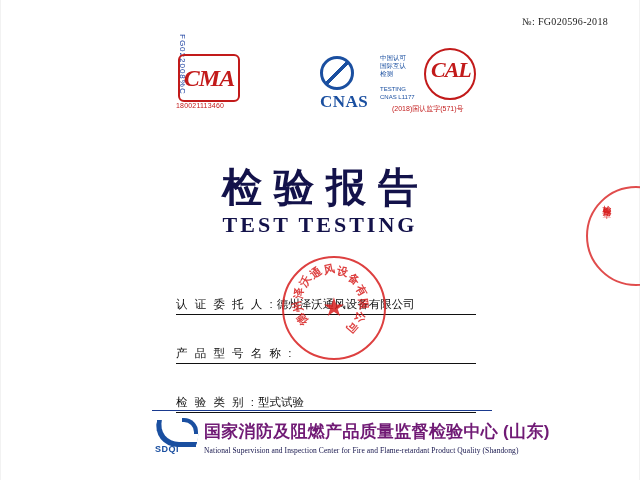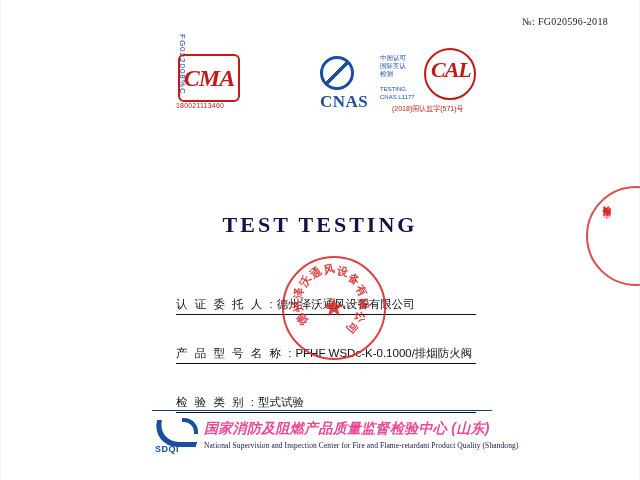--- a/index.html
+++ b/index.html
@@ -374,27 +374,26 @@
     font-weight: bold;
     color: #1a4fa0;
     letter-spacing: 0.5px;
     font-family: "Liberation Sans", sans-serif;
   }
   .footer-texts {
     margin-left: 6px;
     padding-top: 2px;
   }
   .footer-cn {
-    font-size: 14px;
-    font-weight: bold;
-    color: #ec4899;
+    font-size: 17px;
+    font-weight: bold;
+    color: #701a75;
     letter-spacing: 0.3px;
     white-space: nowrap;
     font-family: "Liberation Sans", sans-serif;
-    font-style: italic;
   }
   .footer-en {
     margin-top: 3px;
     font-size: 7.5px;
     color: #13124a;
     letter-spacing: 0.1px;
     white-space: nowrap;
     font-family: "Liberation Serif", serif;
   }
   
@@ -437,30 +436,30 @@
     </div>
 
     <div class="cal">
       <div class="cal-ring"></div>
       <div class="cal-inner">CAL</div>
       <div class="cal-note">(2018)国认监字(571)号</div>
     </div>
 
   </div>
 
+  <div class="title-cn">检验报告</div>
   <div class="title-en">TEST TESTING</div>
 
   <div class="fields">
     <div class="field">
       <span class="field-label">认 证 委 托 人 :</span>
       <span class="field-value">德州泽沃通风设备有限公司</span>
     </div>
     <div class="field" style="margin-top:16px">
       <span class="field-label">产 品 型 号 名 称 :</span>
-      <span class="field-value">PFHF WSDc-K-0.1000/排烟防火阀</span>
     </div>
     <div class="field" style="margin-top:16px">
       <span class="field-label">检 验 类 别 :</span>
       <span class="field-value">型式试验</span>
     </div>
   </div>
 
   <div class="stamp">
     <div class="stamp-star">★</div>
     <div class="stamp-text" id="stamp-ring">

